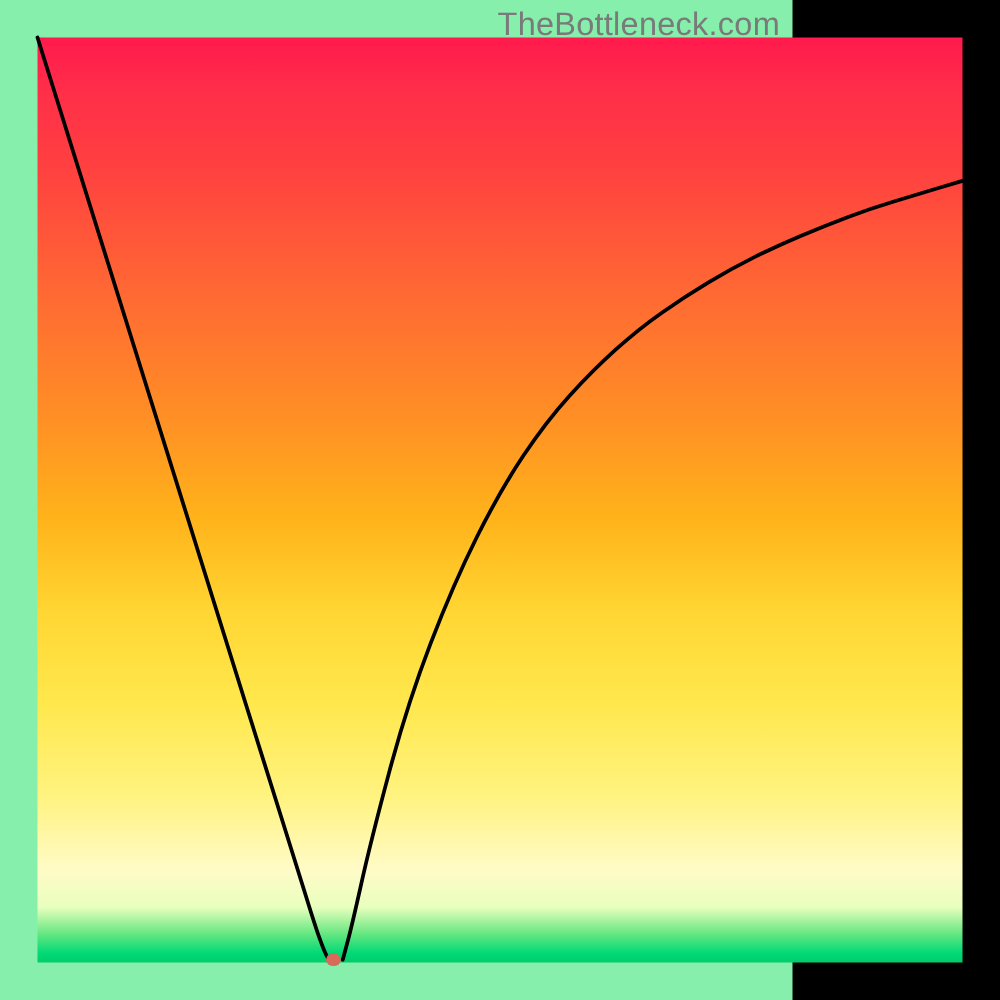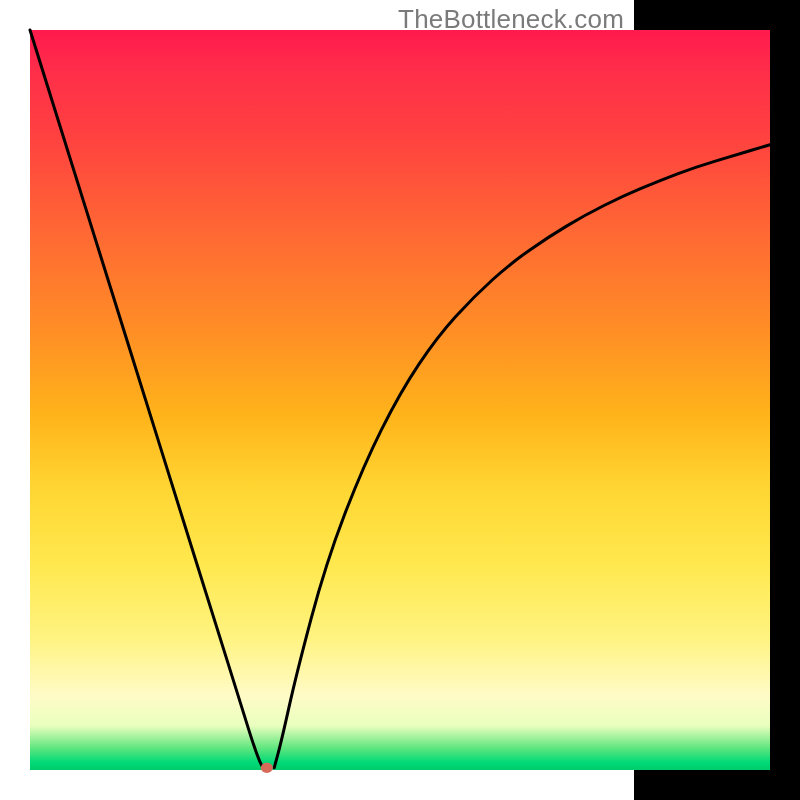--- a/index.html
+++ b/index.html
@@ -8,21 +8,21 @@
     width: 800px;
     height: 800px;
     background: #000;
     font-family: Arial, Helvetica, sans-serif;
     overflow: hidden;
   }
   .frame {
     position: relative;
     width: 634px;
     height: 800px;
-    background: #ffffff;
+    background: #86efac;
   }
   
   .plot {
     position: absolute;
     left: 30px;
     top: 30px;
     width: 740px;
     height: 740px;
     
     background: linear-gradient(

